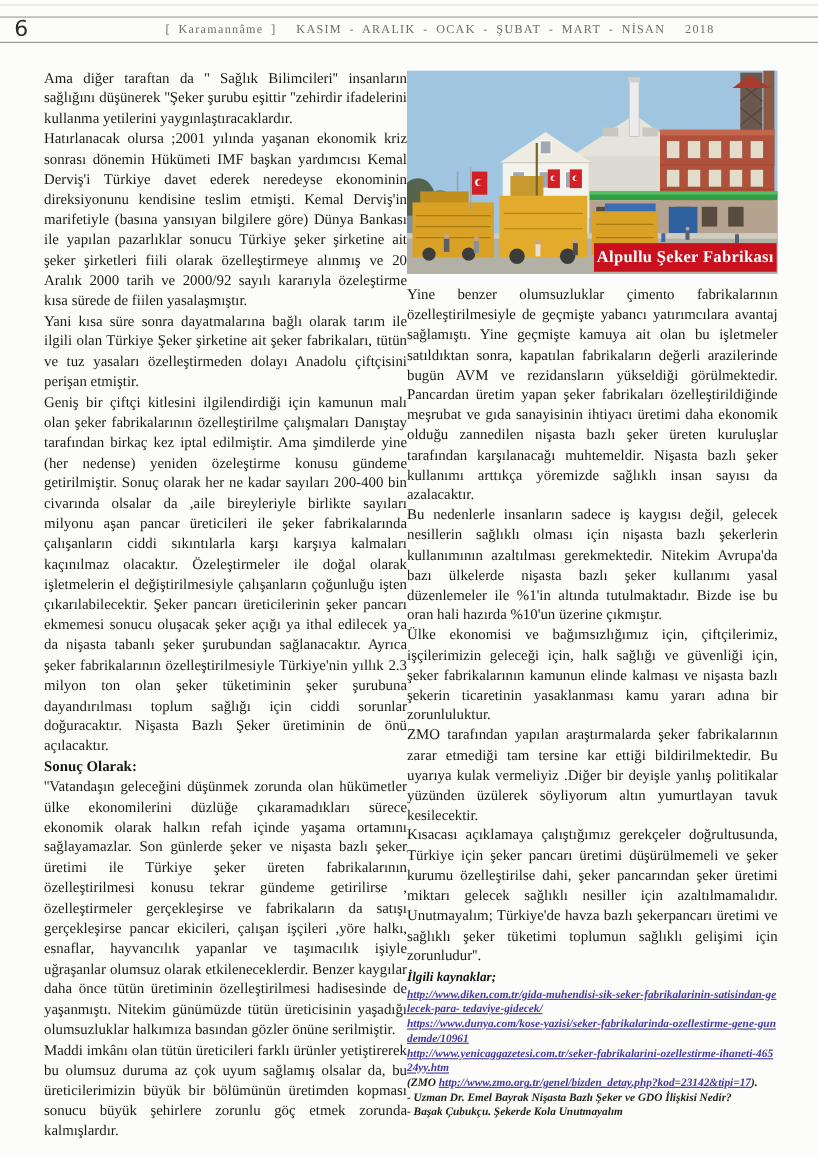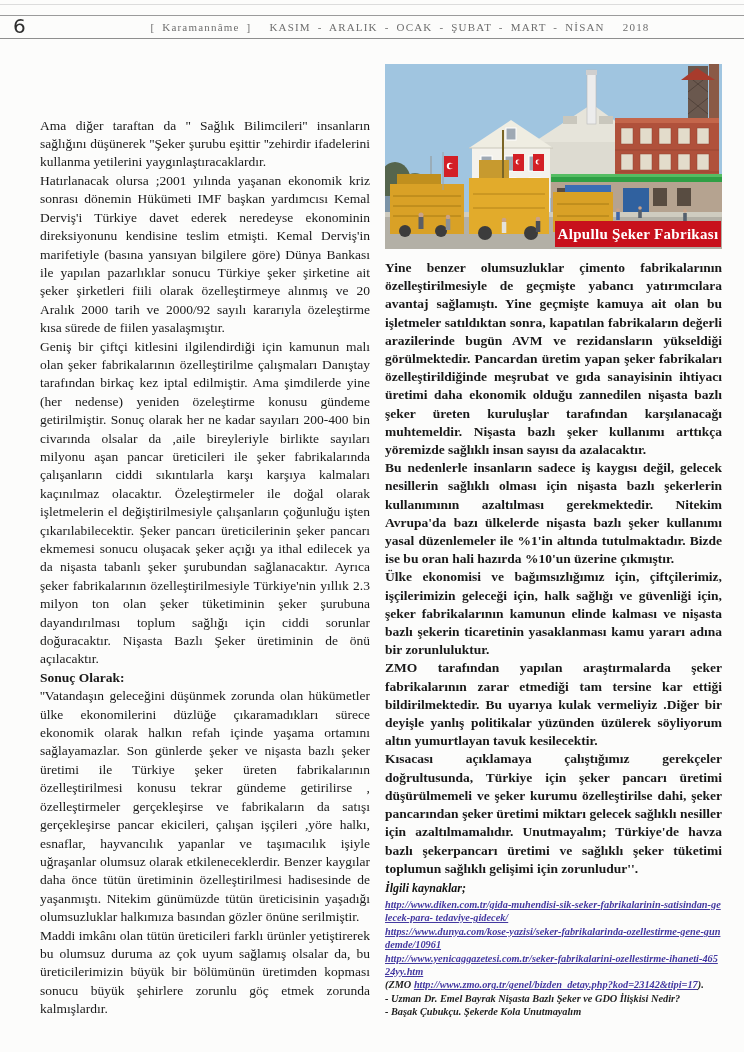--- a/index.html
+++ b/index.html
@@ -10,25 +10,25 @@
   .rule1{top:4px;background:#dcdcdc;}
   .rule2{top:15px;background:#9b9b9b;}
   .rule3{top:38px;background:#8e8e8e;}
   .pagenum{position:absolute;top:16px;left:13px;font-family:"DejaVu Sans","Liberation Sans",sans-serif;
            font-size:20px;color:#2e2e2e;line-height:1;}
   .header-text{position:absolute;top:21px;left:0;width:744px;text-align:center;font-size:11px;
                color:#6e6e6e;letter-spacing:1.2px;word-spacing:3px;white-space:nowrap;
                transform:translateX(28px);}
   .header-text .seg{margin:0 9px;}
   
-  .content{position:absolute;top:62px;left:40px;display:flex;gap:15px;align-items:flex-end;}
+  .content{position:absolute;top:62px;left:40px;display:flex;}
   .col-left{width:330px;}
   .col-right{width:337px;}
   p.body-p{margin:0;text-align:justify;font-size:13.5px;line-height:18.4px;color:#191919;}
-  .col-right p.body-p{line-height:18.2px;font-weight:bold;}
+  .col-right p.body-p{line-height:18.2px;}
   .bold{font-weight:bold;}
   
   .photo{position:relative;width:337px;height:185px;margin:2px 0 10px 0;}
   .photo svg{display:block;}
   .caption{position:absolute;right:1px;bottom:2px;width:166px;height:26px;background:#c8111c;
            color:#ffffff;font-weight:bold;font-size:15px;letter-spacing:.3px;
            display:flex;align-items:center;justify-content:center;}
   
   .sources-heading{margin:3px 0 2px;font-style:italic;font-weight:bold;font-size:12px;color:#111111;}
   .links{font-style:italic;font-weight:bold;font-size:10.3px;line-height:13.4px;color:#222222;}
@@ -48,20 +48,21 @@
 
   <div class="pagenum">6</div>
 
   <div class="header-text"><span class="seg">[ Karamannâme ]</span><span class="seg">KASIM - ARALIK - OCAK - ŞUBAT - MART - NİSAN</span><span class="seg">2018</span></div>
 
   <main class="content">
 
     <section class="col col-left">
       <p class="body-p">Ama  diğer taraftan da  '' Sağlık Bilimcileri''  insanların sağlığını düşünerek ''Şeker şurubu eşittir ''zehirdir ifadelerini kullanma yetilerini  yaygınlaştıracaklardır.</p>
       <p class="body-p">Hatırlanacak olursa ;2001 yılında yaşanan ekonomik kriz sonrası dönemin Hükümeti IMF başkan yardımcısı Kemal Derviş'i Türkiye davet ederek neredeyse ekonominin direksiyonunu kendisine  teslim  etmişti. Kemal Derviş'in marifetiyle   (basına yansıyan bilgilere göre) Dünya Bankası ile yapılan pazarlıklar sonucu Türkiye şeker şirketine  ait şeker şirketleri fiili olarak özelleştirmeye alınmış ve 20 Aralık 2000 tarih ve 2000/92 sayılı kararıyla  özeleştirme kısa sürede de fiilen yasalaşmıştır.</p>
+      <p class="body-p">Yani kısa süre sonra  dayatmalarına bağlı olarak tarım ile ilgili olan Türkiye Şeker şirketine ait şeker fabrikaları, tütün ve tuz yasaları özelleştirmeden dolayı Anadolu çiftçisini perişan etmiştir.</p>
       <p class="body-p">Geniş bir çiftçi kitlesini ilgilendirdiği için kamunun  malı olan  şeker fabrikalarının özelleştirilme çalışmaları Danıştay tarafından birkaç kez iptal edilmiştir. Ama şimdilerde yine (her nedense) yeniden özeleştirme konusu gündeme getirilmiştir. Sonuç olarak her ne kadar sayıları 200-400 bin civarında olsalar da ,aile bireyleriyle birlikte sayıları milyonu aşan pancar üreticileri ile şeker fabrikalarında çalışanların ciddi sıkıntılarla  karşı karşıya kalmaları kaçınılmaz olacaktır. Özeleştirmeler ile doğal olarak işletmelerin el değiştirilmesiyle çalışanların çoğunluğu işten çıkarılabilecektir. Şeker pancarı üreticilerinin şeker pancarı ekmemesi sonucu oluşacak şeker açığı ya ithal edilecek ya da nişasta tabanlı şeker şurubundan sağlanacaktır. Ayrıca şeker fabrikalarının özelleştirilmesiyle Türkiye'nin yıllık 2.3 milyon ton olan şeker tüketiminin şeker şurubuna dayandırılması toplum sağlığı için ciddi sorunlar doğuracaktır. Nişasta Bazlı Şeker üretiminin de önü  açılacaktır.</p>
       <p class="body-p bold">Sonuç Olarak:</p>
       <p class="body-p">''Vatandaşın geleceğini düşünmek zorunda olan hükümetler ülke ekonomilerini düzlüğe çıkaramadıkları sürece ekonomik olarak halkın refah içinde yaşama ortamını sağlayamazlar. Son günlerde şeker ve nişasta bazlı şeker üretimi ile Türkiye şeker üreten fabrikalarının özelleştirilmesi konusu tekrar gündeme getirilirse , özelleştirmeler gerçekleşirse ve fabrikaların da satışı gerçekleşirse pancar ekicileri, çalışan işçileri ,yöre halkı, esnaflar, hayvancılık yapanlar ve taşımacılık işiyle uğraşanlar olumsuz olarak etkileneceklerdir. Benzer kaygılar daha önce tütün üretiminin özelleştirilmesi hadisesinde de yaşanmıştı. Nitekim günümüzde tütün üreticisinin yaşadığı olumsuzluklar halkımıza basından gözler önüne serilmiştir.</p>
       <p class="body-p">Maddi imkânı olan tütün üreticileri farklı ürünler yetiştirerek bu olumsuz duruma az çok uyum sağlamış olsalar da, bu üreticilerimizin büyük bir bölümünün üretimden kopması sonucu büyük şehirlere zorunlu göç etmek zorunda kalmışlardır.</p>
     </section>
 
     <section class="col col-right">
 
       <figure class="photo" style="margin-left:0;margin-right:0;">
         <svg width="337" height="185" viewBox="0 0 337 185" xmlns="http://www.w3.org/2000/svg">

